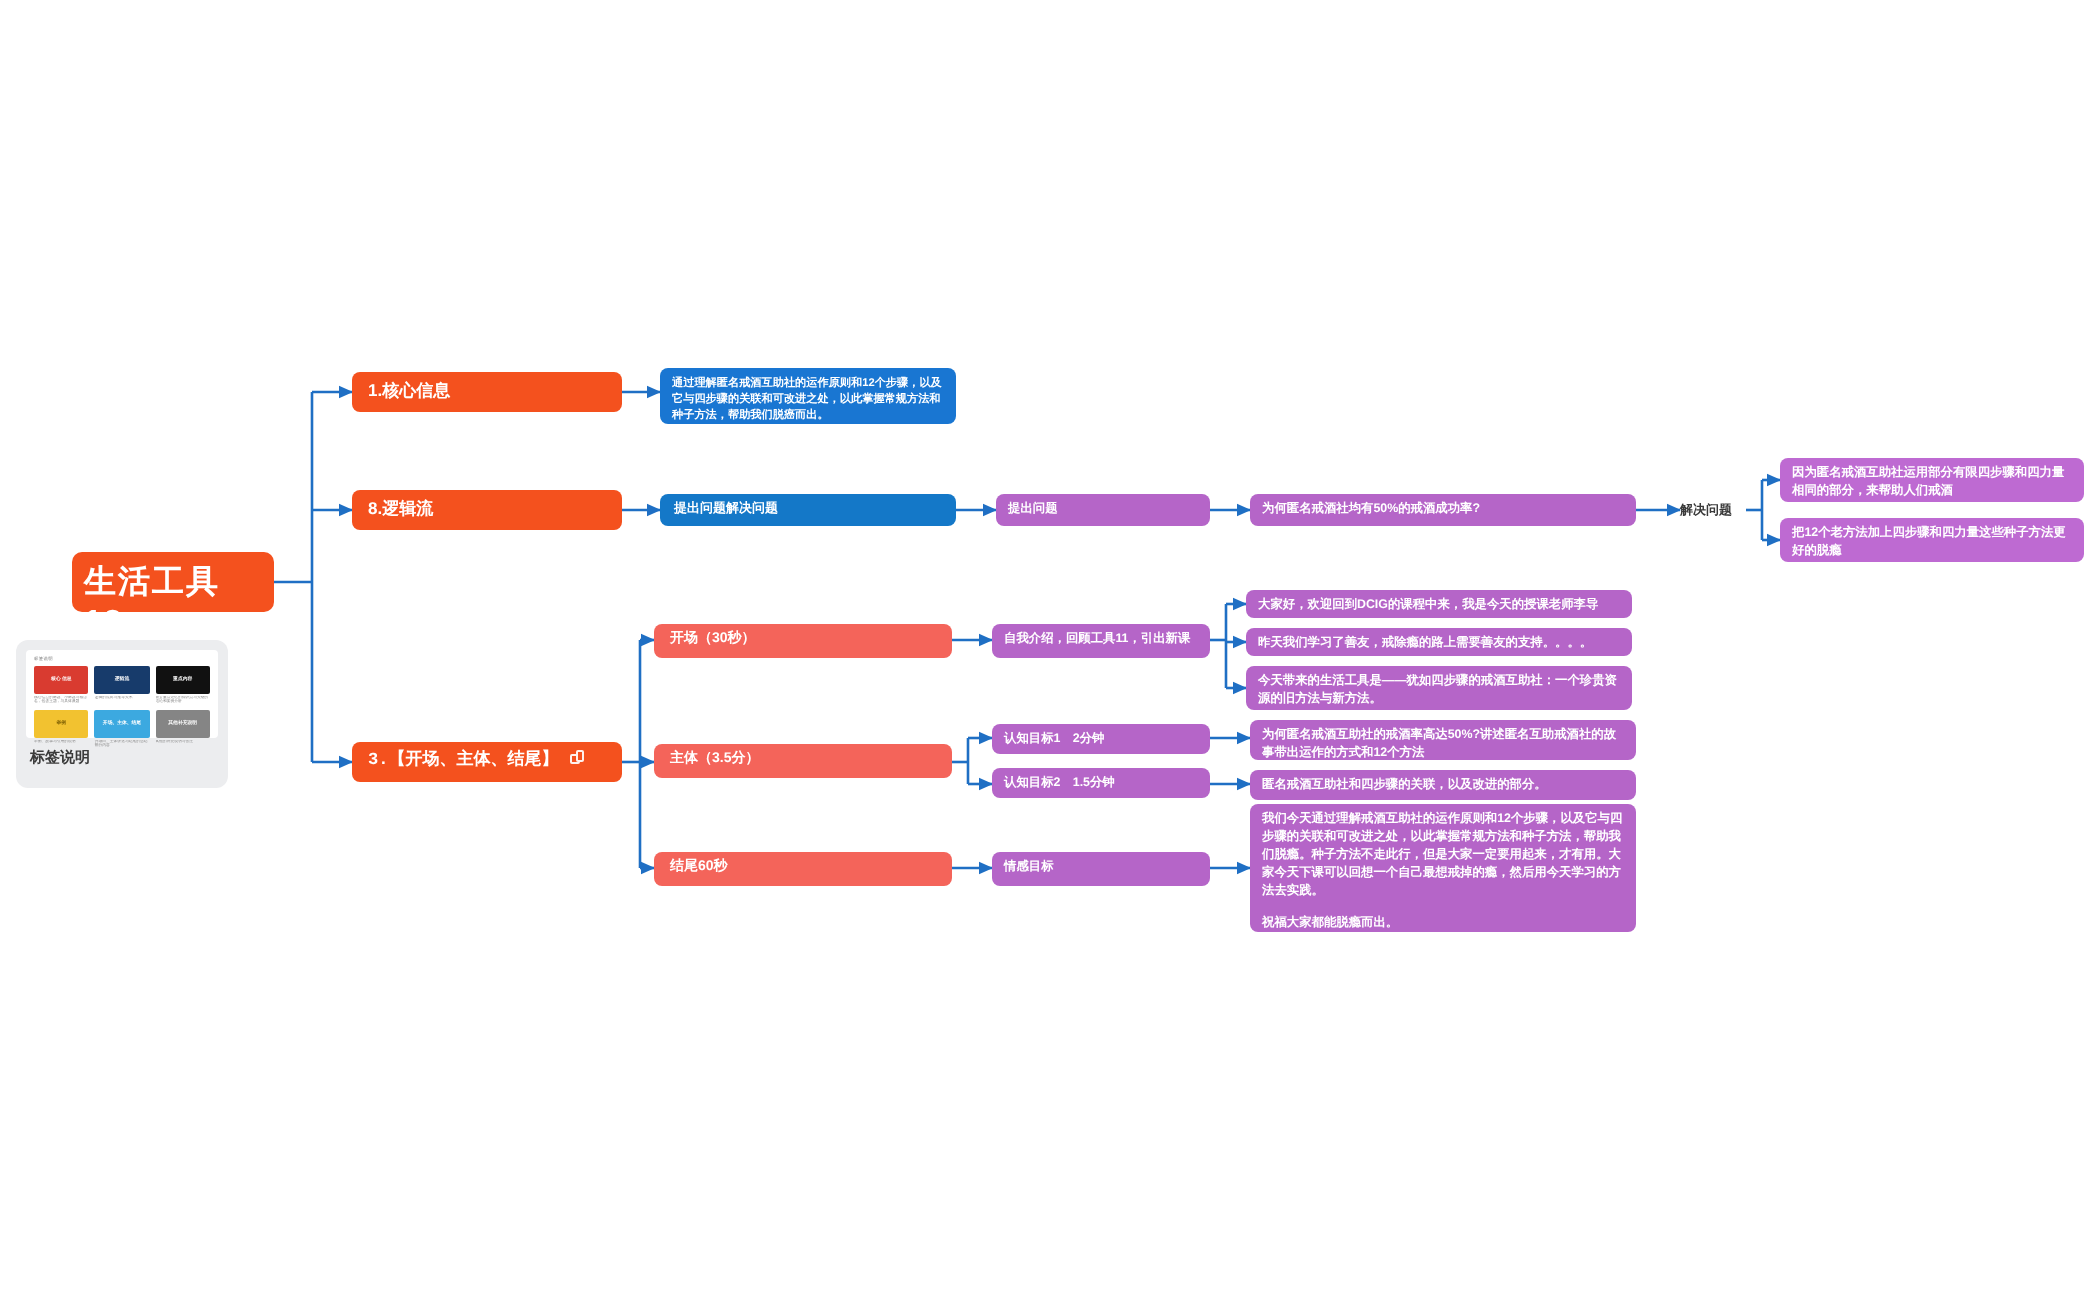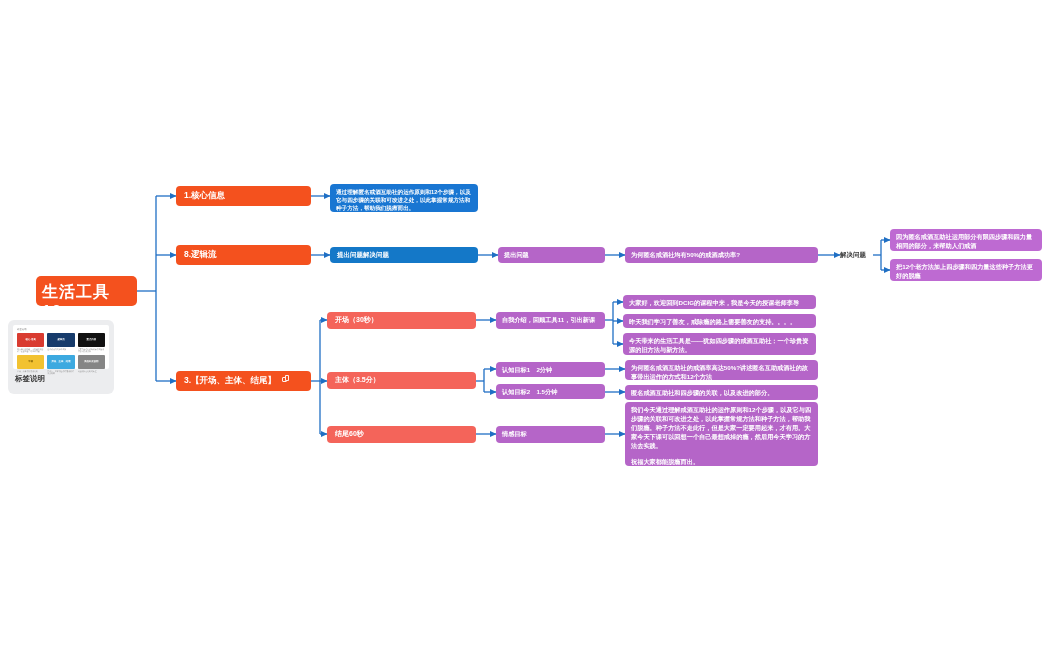--- a/index.html
+++ b/index.html
@@ -229,21 +229,21 @@
 
   <div class="node lvl1" style="left:176px; top:186px; width:135px; height:20px;">
     <span class="txt">1.核心信息</span>
   </div>
 
   <div class="node lvl1" style="left:176px; top:245px; width:135px; height:20px;">
     <span class="txt">8.逻辑流</span>
   </div>
 
   <div class="node lvl1" style="left:176px; top:371px; width:135px; height:20px;">
-    <span class="txt" style="width:auto;">3.【开场、主体、结尾】</span>
+    <span class="txt" style="width:auto;font-family:Liberation Mono, monospace;">3.【开场、主体、结尾】</span>
     <span class="copy-icon">
         <i class="a"></i>
         <i class="b"></i>
       </span>
   </div>
 
   <div class="node infoblue multi" style="left:330px; top:184px; width:148px; height:28px;">
     <span class="txt">通过理解匿名戒酒互助社的运作原则和12个步骤，以及它与四步骤的关联和可改进之处，以此掌握常规方法和种子方法，帮助我们脱癌而出。</span>
   </div>
 

